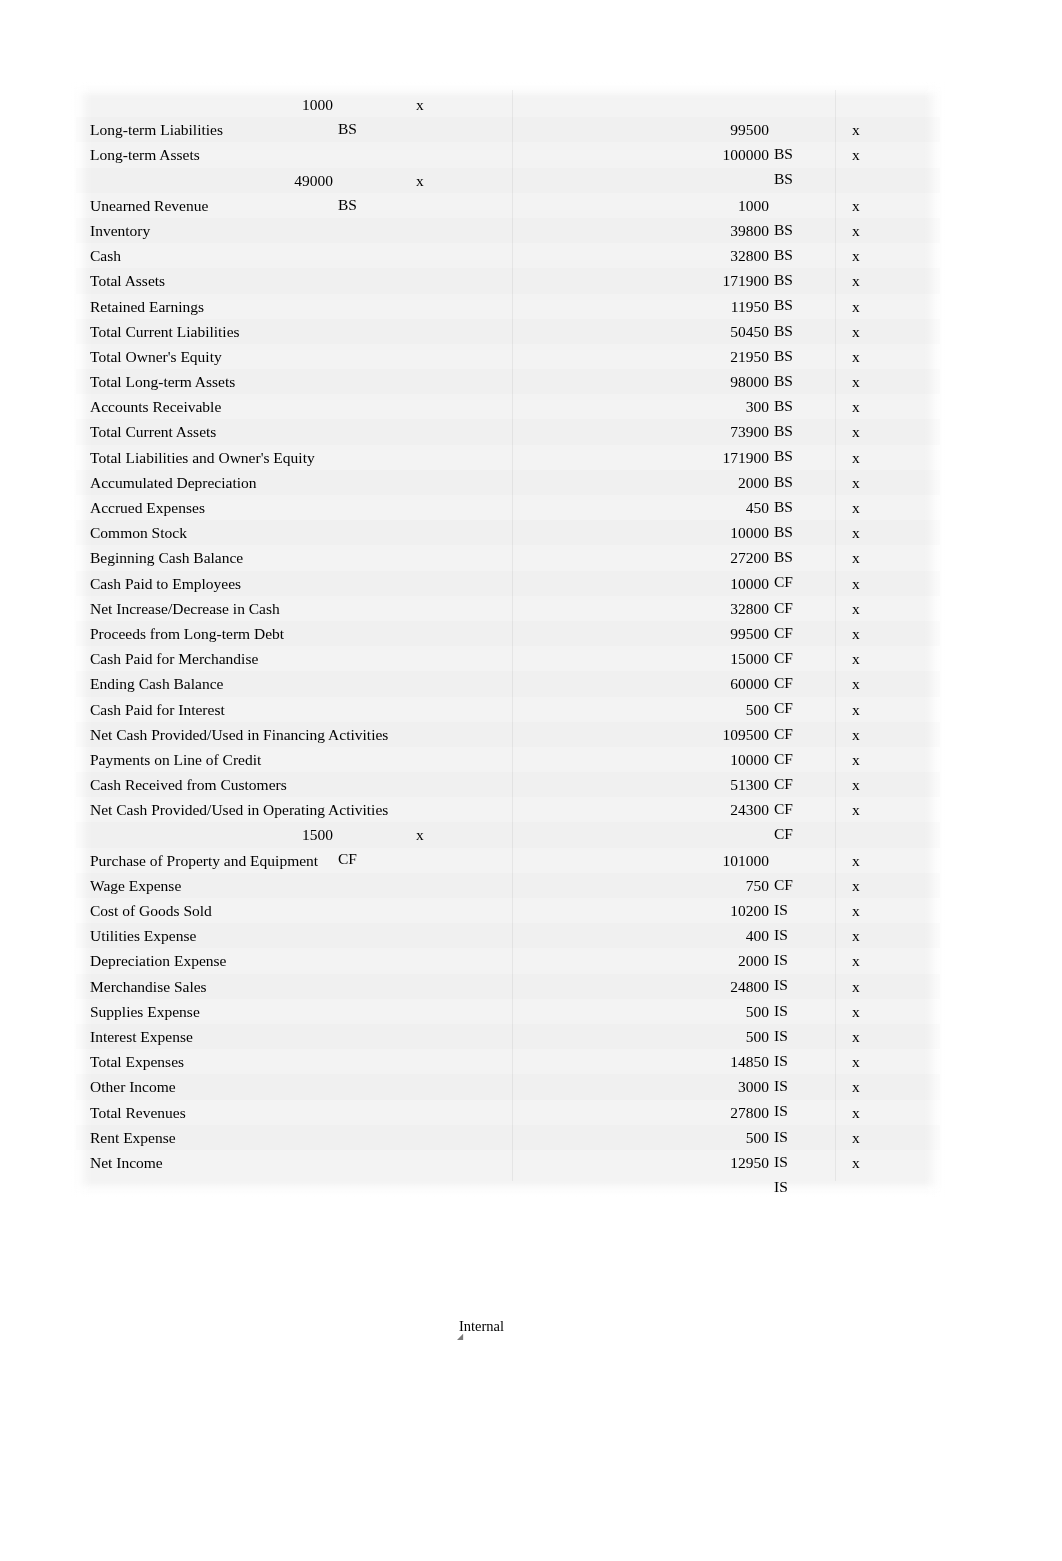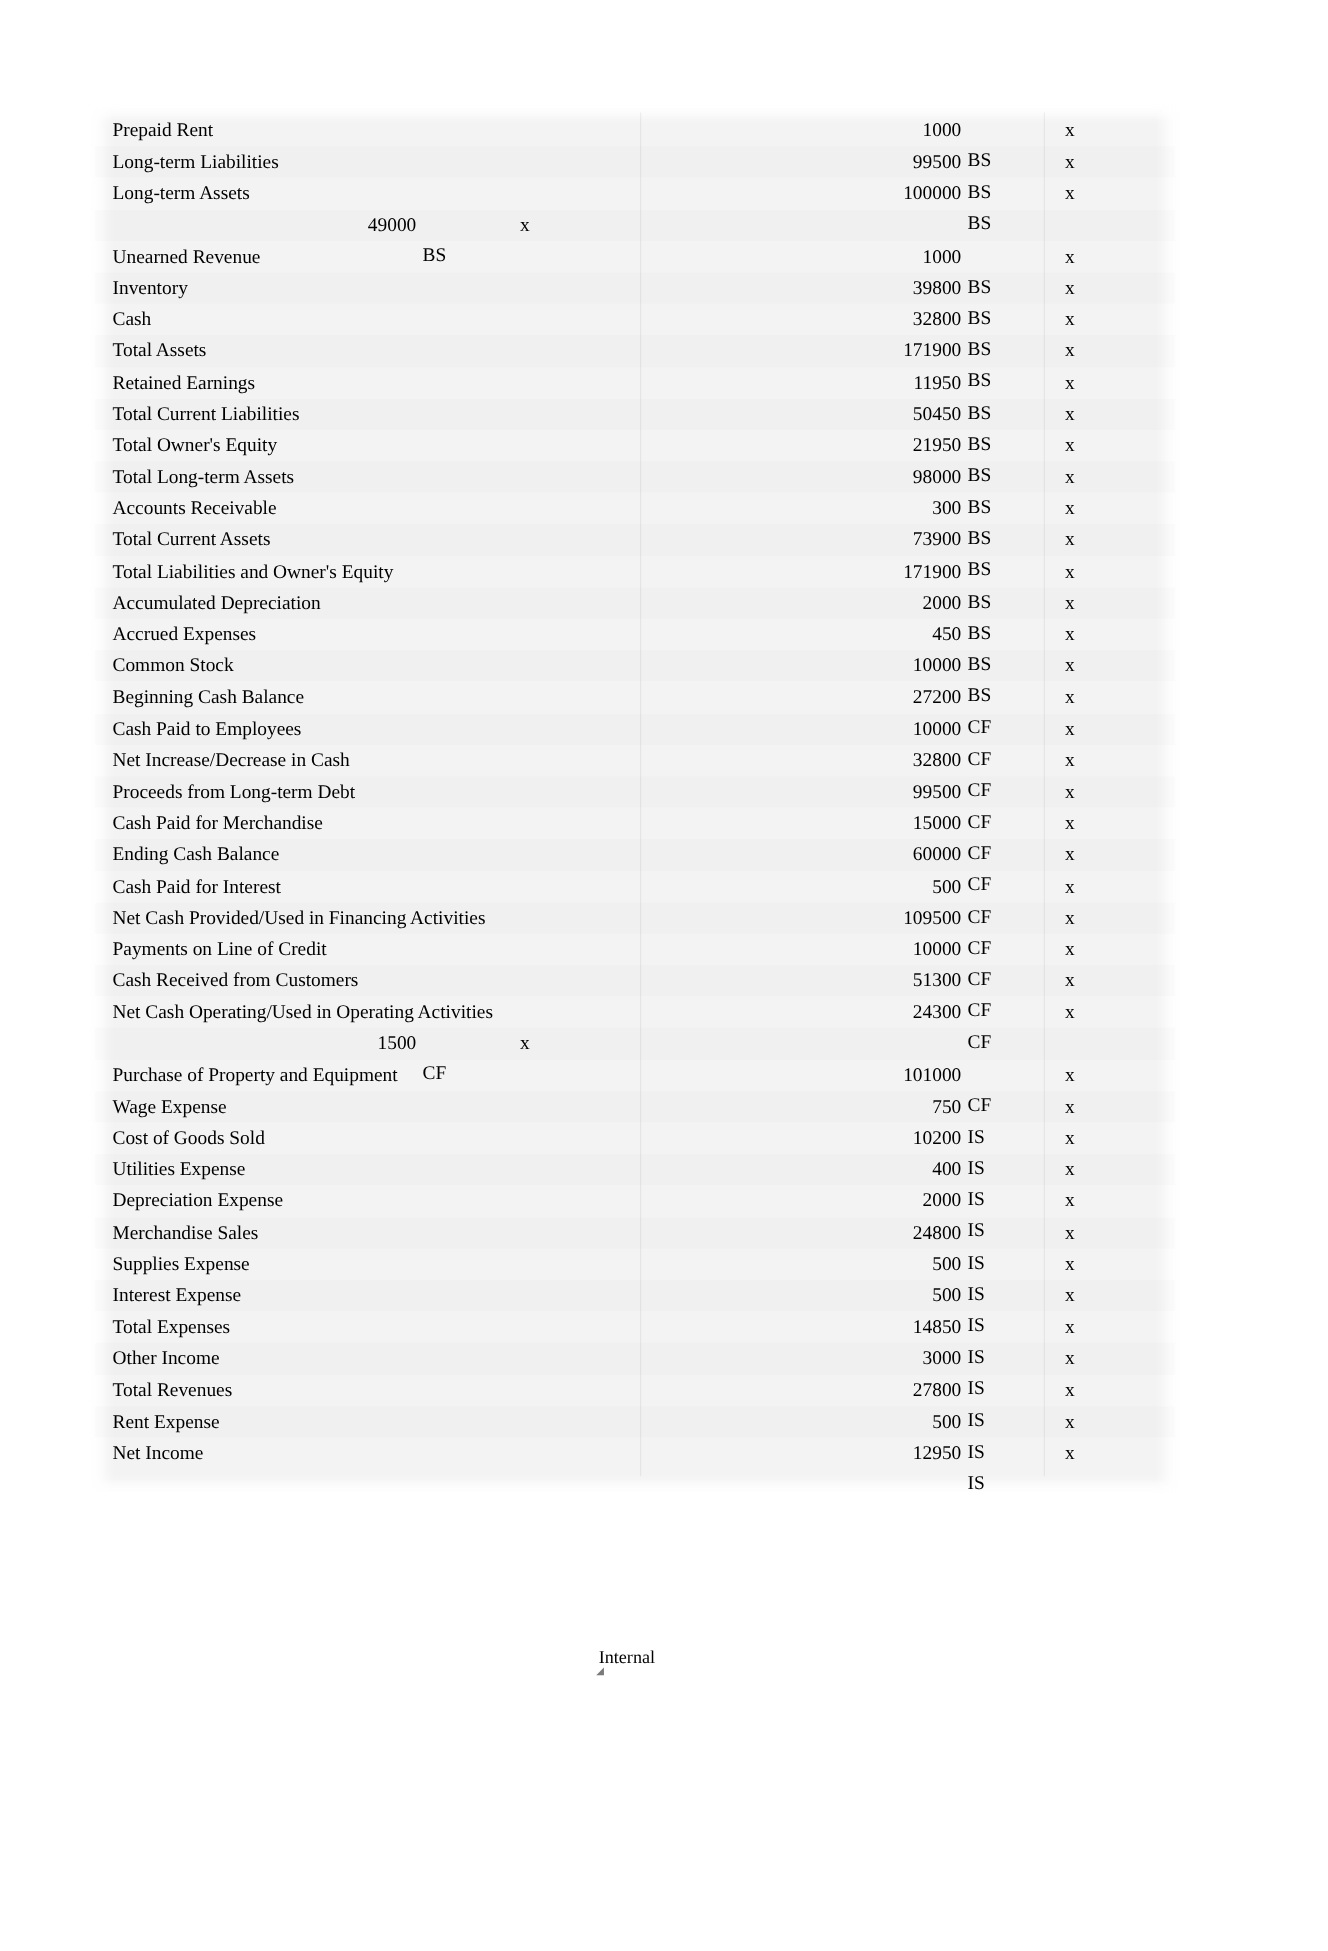--- a/index.html
+++ b/index.html
@@ -99,21 +99,20 @@
   }
 
   
   #footer {
     position: absolute;
     left: 0;
     top: 1318px;
     width: 963px;
     text-align: center;
     font-size: 14.5px;
-    margin-left: 20px;
   }
   #footer-text {
     display: inline-block;
     position: relative;
   }
   #footer-mark {
     position: absolute;
     left: -2px;
     top: 15px;
     font-size: 8px;
@@ -122,21 +121,20 @@
   }
 </style>
 </head>
 <body>
 
 <div id="account-table">
   <div class="col-rule rule-a"></div>
   <div class="col-rule rule-b"></div>
   <div class="rows" id="table-rows">
       <div class="row">
-        <div class="cell-label">Prepaid Rent</div>
         <div class="cell-amount">1000</div>
         <div class="cell-unit">BS</div>
         <div class="cell-mark">x</div>
       </div>
       <div class="row">
         <div class="cell-label">Long-term Liabilities</div>
         <div class="cell-amount">99500</div>
         <div class="cell-unit">BS</div>
         <div class="cell-mark">x</div>
       </div>
@@ -289,21 +287,21 @@
         <div class="cell-unit">CF</div>
         <div class="cell-mark">x</div>
       </div>
       <div class="row">
         <div class="cell-label">Cash Received from Customers</div>
         <div class="cell-amount">51300</div>
         <div class="cell-unit">CF</div>
         <div class="cell-mark">x</div>
       </div>
       <div class="row">
-        <div class="cell-label">Net Cash Operating/Used in Operating Activities</div>
+        <div class="cell-label">Net Cash Provided/Used in Operating Activities</div>
         <div class="cell-amount">24300</div>
         <div class="cell-unit">CF</div>
         <div class="cell-mark">x</div>
       </div>
       <div class="row">
         <div class="cell-amount">1500</div>
         <div class="cell-unit">CF</div>
         <div class="cell-mark">x</div>
       </div>
       <div class="row">

